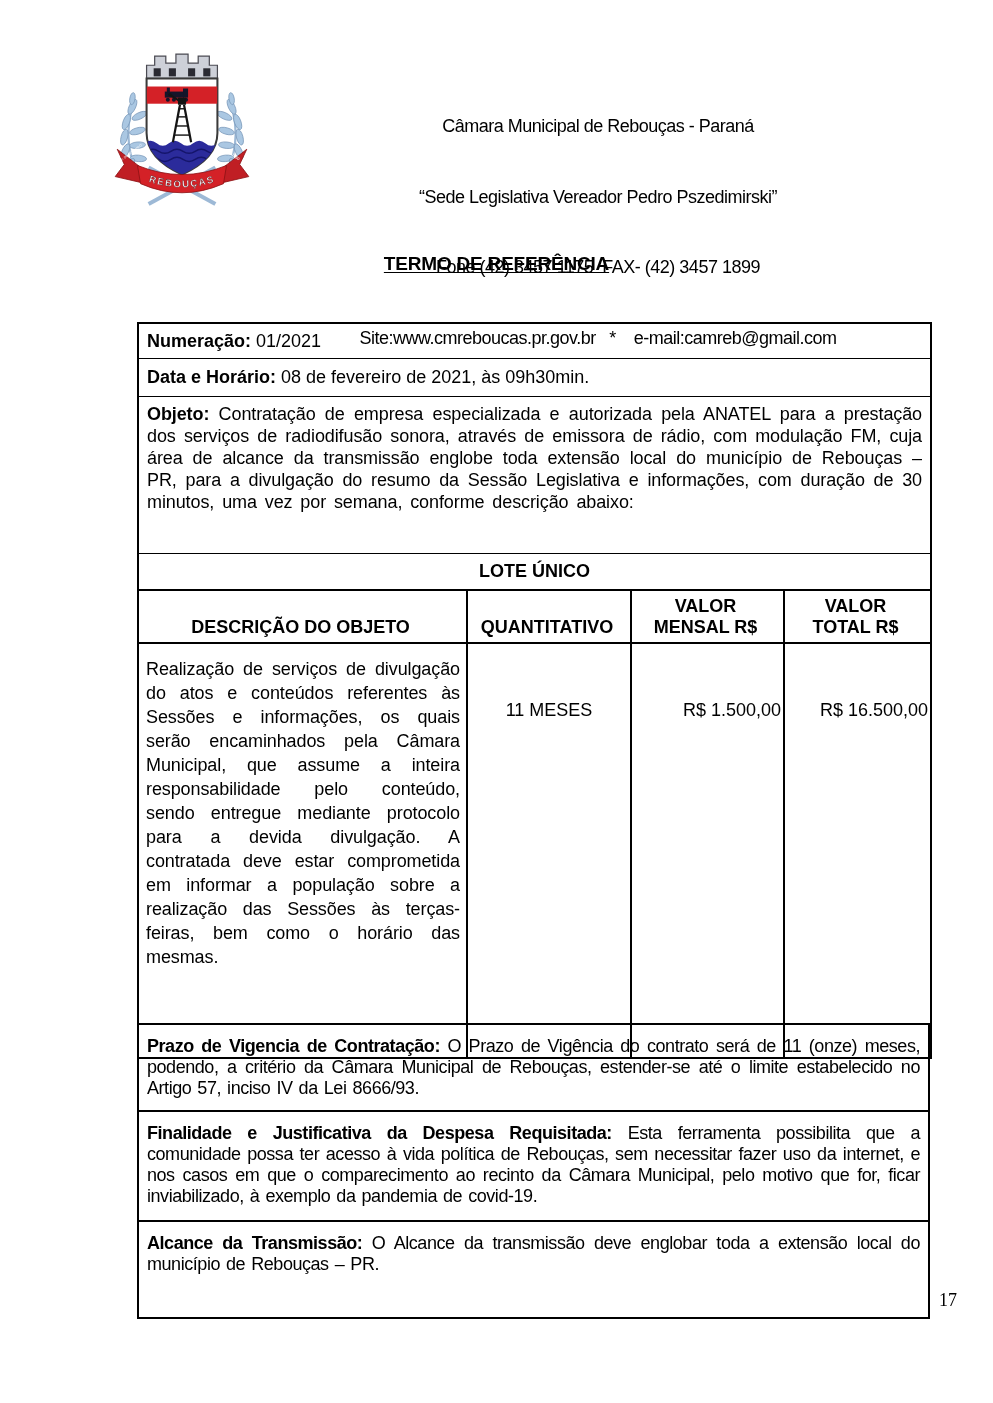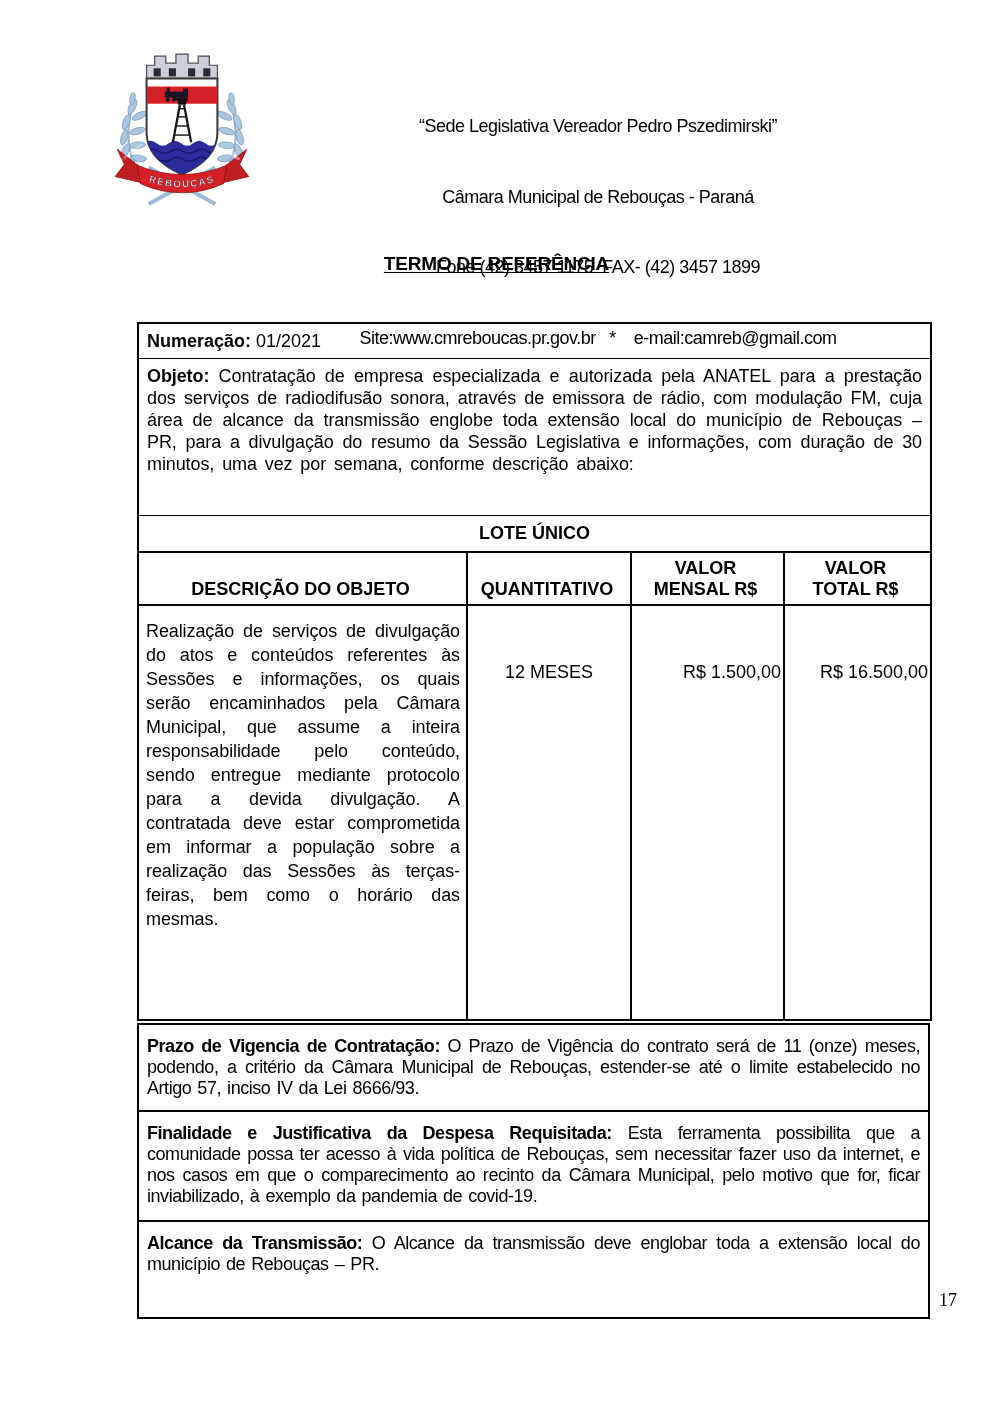--- a/index.html
+++ b/index.html
@@ -160,58 +160,61 @@
       <path id="rb-curve" d="M34 133 Q75 150 116 133" fill="none"></path>
       <text font-size="9.5" font-weight="bold" fill="#efeff5" stroke="#5a0d0d" stroke-width="0.35" letter-spacing="1.6">
         <textPath href="#rb-curve" startOffset="50%" text-anchor="middle">REBOUÇAS</textPath>
       </text>
       <text font-size="3" fill="#ffffff" transform="translate(15,116) rotate(-37)">21 DE SETEMBRO</text>
       <text font-size="3.8" fill="#ffffff" transform="translate(124,110) rotate(37)">1930</text>
     </g>
   </svg>
 
   <div class="header-text">
+    <div>Câmara Municipal de Rebouças - Paraná</div>
     <div>“Sede Legislativa Vereador Pedro Pszedimirski”</div>
-    <div>Câmara Municipal de Rebouças - Paraná</div>
     <div>Fone (42) 3457 1175  FAX- (42) 3457 1899</div>
     <div>Site:www.cmreboucas.pr.gov.br   *    e-mail:camreb@gmail.com</div>
   </div>
 
   <div class="title">
     <div class="underline">TERMO DE REFERÊNCIA</div>
   </div>
 
   <table class="main-table">
     <colgroup>
       <col style="width:329px">
         <col style="width:164px">
         <col style="width:153px">
         <col style="width:147px">
     </colgroup>
     <tbody>
       <tr class="r-num">
         <td colspan="4"><b>Numeração:</b> <span>01/2021</span></td>
       </tr>
+      <tr class="r-data">
+        <td colspan="4"><b>Data e Horário:</b> <span>08 de fevereiro de 2021, às 09h30min.</span></td>
+      </tr>
       <tr class="r-objeto">
         <td colspan="4"><b>Objeto:</b> <span>Contratação de empresa especializada e autorizada pela ANATEL para a prestação dos serviços de radiodifusão sonora, através de emissora de rádio, com modulação FM, cuja área de alcance da transmissão englobe toda extensão local do município de Rebouças – PR, para a divulgação do resumo da Sessão Legislativa e informações, com duração de 30 minutos, uma vez por semana, conforme descrição abaixo:</span></td>
       </tr>
       <tr class="r-lote">
         <td colspan="4">LOTE ÚNICO</td>
       </tr>
       <tr class="r-cols">
         <td>DESCRIÇÃO DO OBJETO</td>
         <td>QUANTITATIVO</td>
         <td>VALOR
 MENSAL R$</td>
         <td>VALOR
 TOTAL R$</td>
       </tr>
       <tr class="r-body">
         <td class="cell-desc">Realização de serviços de divulgação do atos e conteúdos referentes às Sessões e informações, os quais serão encaminhados pela Câmara Municipal, que assume a inteira responsabilidade pelo conteúdo, sendo entregue mediante protocolo para a devida divulgação. A contratada deve estar comprometida em informar a população sobre a realização das Sessões às terças-feiras, bem como o horário das mesmas.</td>
-        <td class="cell-quant">12 MESES</td>
+        <td class="cell-quant">11 MESES</td>
         <td class="cell-val">R$ 1.500,00</td>
         <td class="cell-val">R$ 16.500,00</td>
       </tr>
     </tbody>
   </table>
 
   <table class="boxes">
     <tbody>
       <tr class="box-prazo">
         <td><b>Prazo de Vigencia de Contratação:</b> <span>O Prazo de Vigência do contrato será de 11 (onze) meses, podendo, a critério da Câmara Municipal de Rebouças, estender-se até o limite estabelecido no Artigo 57, inciso IV da Lei 8666/93.</span></td>

